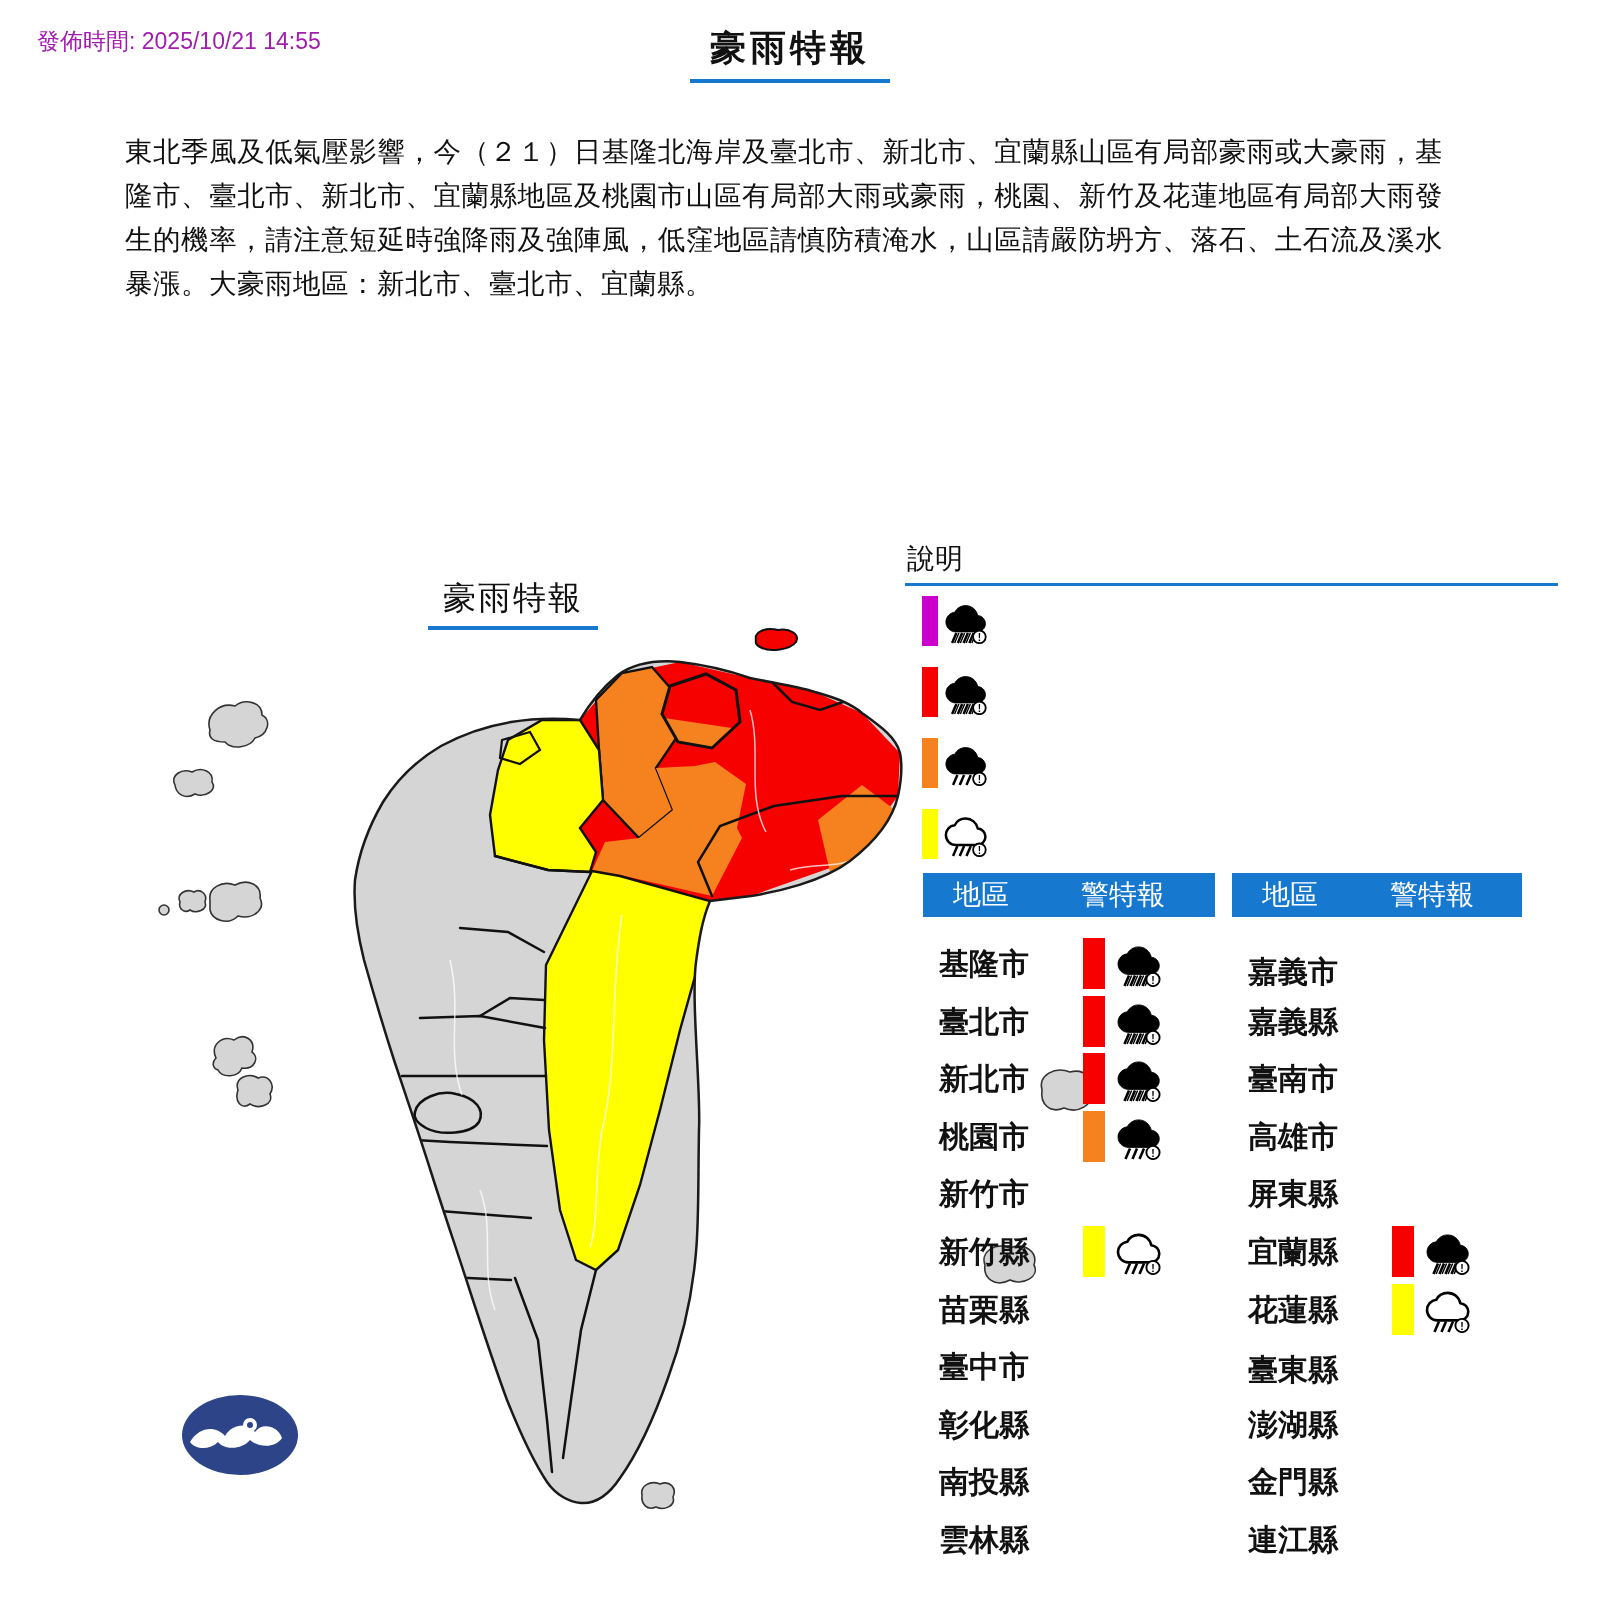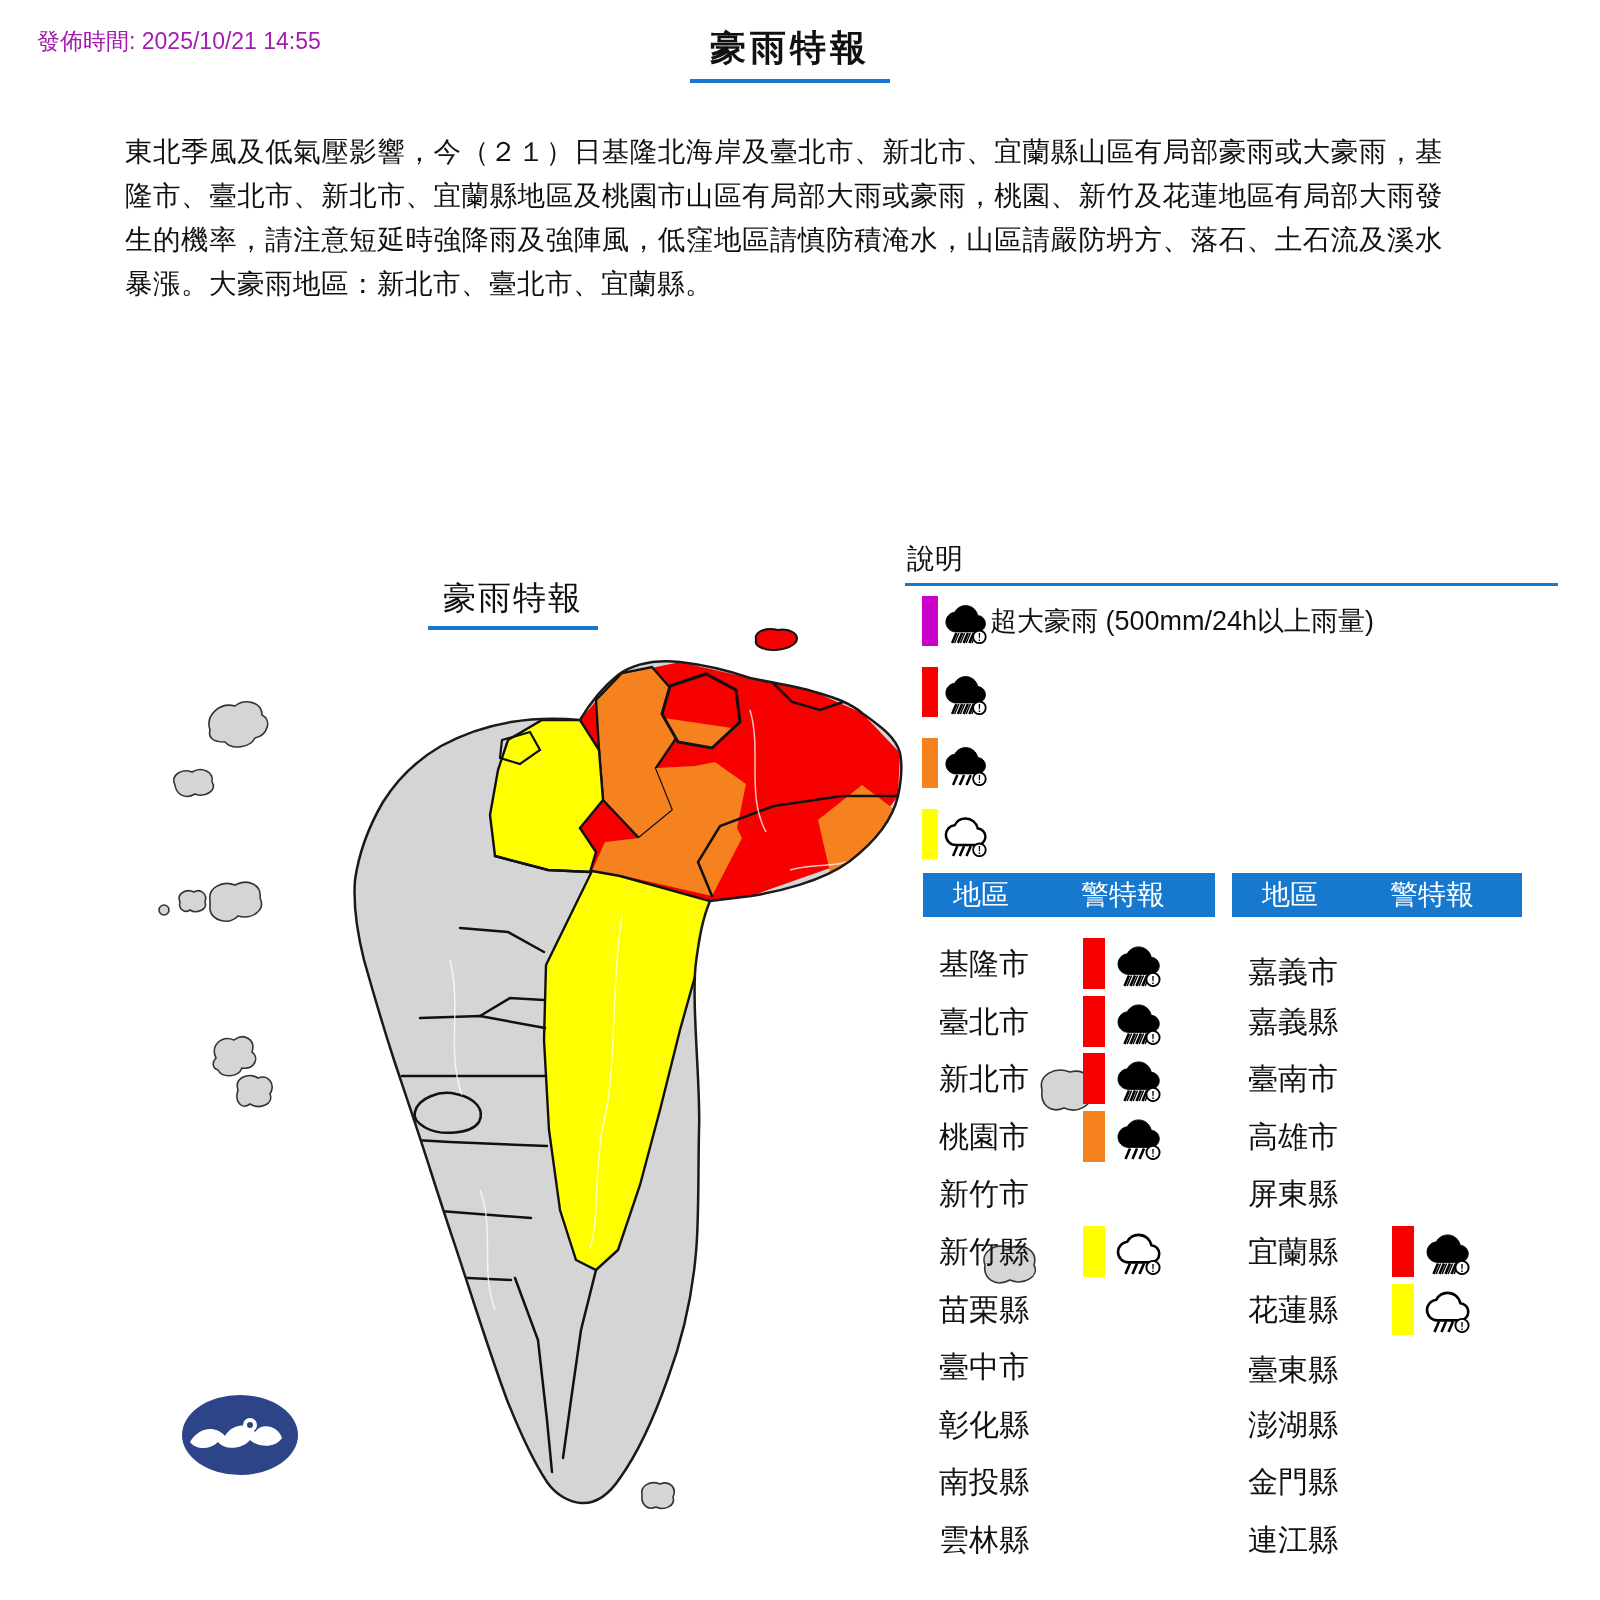--- a/index.html
+++ b/index.html
@@ -41,21 +41,21 @@
   .warn-table{position:absolute;top:873px;height:700px;}
   #table-left{left:923px;width:292px;}
   #table-right{left:1232px;width:290px;}
   .warn-header{
     position:absolute;left:0;top:0;right:0;height:44px;background:var(--blue);
     color:#fff;font-size:28px;line-height:44px;
   }
   .warn-header .h-region{position:absolute;left:30px;}
   .warn-header .h-warning{position:absolute;left:158px;}
   .trow{position:absolute;left:0;width:100%;height:58px;}
-  .trow .rname{position:absolute;left:16px;top:0;height:58px;line-height:58px;font-size:30px;}
+  .trow .rname{position:absolute;left:16px;top:0;height:58px;line-height:58px;font-size:30px;font-weight:bold;}
   .trow .rswatch{position:absolute;left:160px;top:3px;width:22px;height:51px;}
   .trow .ricon{position:absolute;left:192px;top:4px;}
   svg text{font-family:"Liberation Sans","DejaVu Sans",sans-serif;}
 </style>
 </head>
 <body>
 
 <div class="abs" id="publish-time">發佈時間: 2025/10/21 14:55</div>
 
 <div class="abs" id="page-title">豪雨特報</div>
@@ -161,21 +161,20 @@
           <line x1="16.6" y1="36.5" x2="12.1" y2="47" stroke="#000" stroke-width="1.5"></line>
           <line x1="20" y1="36.5" x2="15.5" y2="47" stroke="#000" stroke-width="2.6"></line>
           <line x1="22.6" y1="36.5" x2="18.1" y2="47" stroke="#000" stroke-width="1.5"></line>
           <line x1="26" y1="36.5" x2="21.5" y2="47" stroke="#000" stroke-width="2.6"></line>
           <line x1="28.6" y1="36.5" x2="24.1" y2="47" stroke="#000" stroke-width="1.5"></line>
           <line x1="32" y1="36.5" x2="27.5" y2="47" stroke="#000" stroke-width="2.6"></line>
           <line x1="34.6" y1="36.5" x2="30.1" y2="47" stroke="#000" stroke-width="1.5"></line>
           <circle cx="38" cy="40.5" r="6.6" fill="#fff" stroke="#000" stroke-width="1.9"></circle>
           <text x="38" y="44.8" text-anchor="middle" font-size="10.5" font-weight="bold" fill="#000">!</text>
         </svg></span>
-      <span class="legend-label">超大豪雨 (500mm/24h以上雨量)</span>
     </div>
     <div class="legend-row" style="top: 71px;">
       <div class="legend-swatch" style="background: rgb(247, 0, 0);"></div>
       <span class="legend-icon"><svg viewBox="0 0 48 48" width="46" height="46">
           <g transform="translate(3,1) scale(1.72)">
             <path d="M19.35 10.04C18.67 6.59 15.64 4 12 4 9.11 4 6.6 5.64 5.35 8.04 2.34 8.36 0 10.91 0 14c0 3.31 2.69 6 6 6h13c2.76 0 5-2.24 5-5 0-2.64-2.05-4.78-4.65-4.96z" fill="#000" stroke="#000" stroke-width="0.5" stroke-linejoin="round"></path>
           </g>
           <line x1="14" y1="36.5" x2="9.5" y2="47" stroke="#000" stroke-width="2.6"></line>
           <line x1="16.6" y1="36.5" x2="12.1" y2="47" stroke="#000" stroke-width="1.5"></line>
           <line x1="20" y1="36.5" x2="15.5" y2="47" stroke="#000" stroke-width="2.6"></line>

